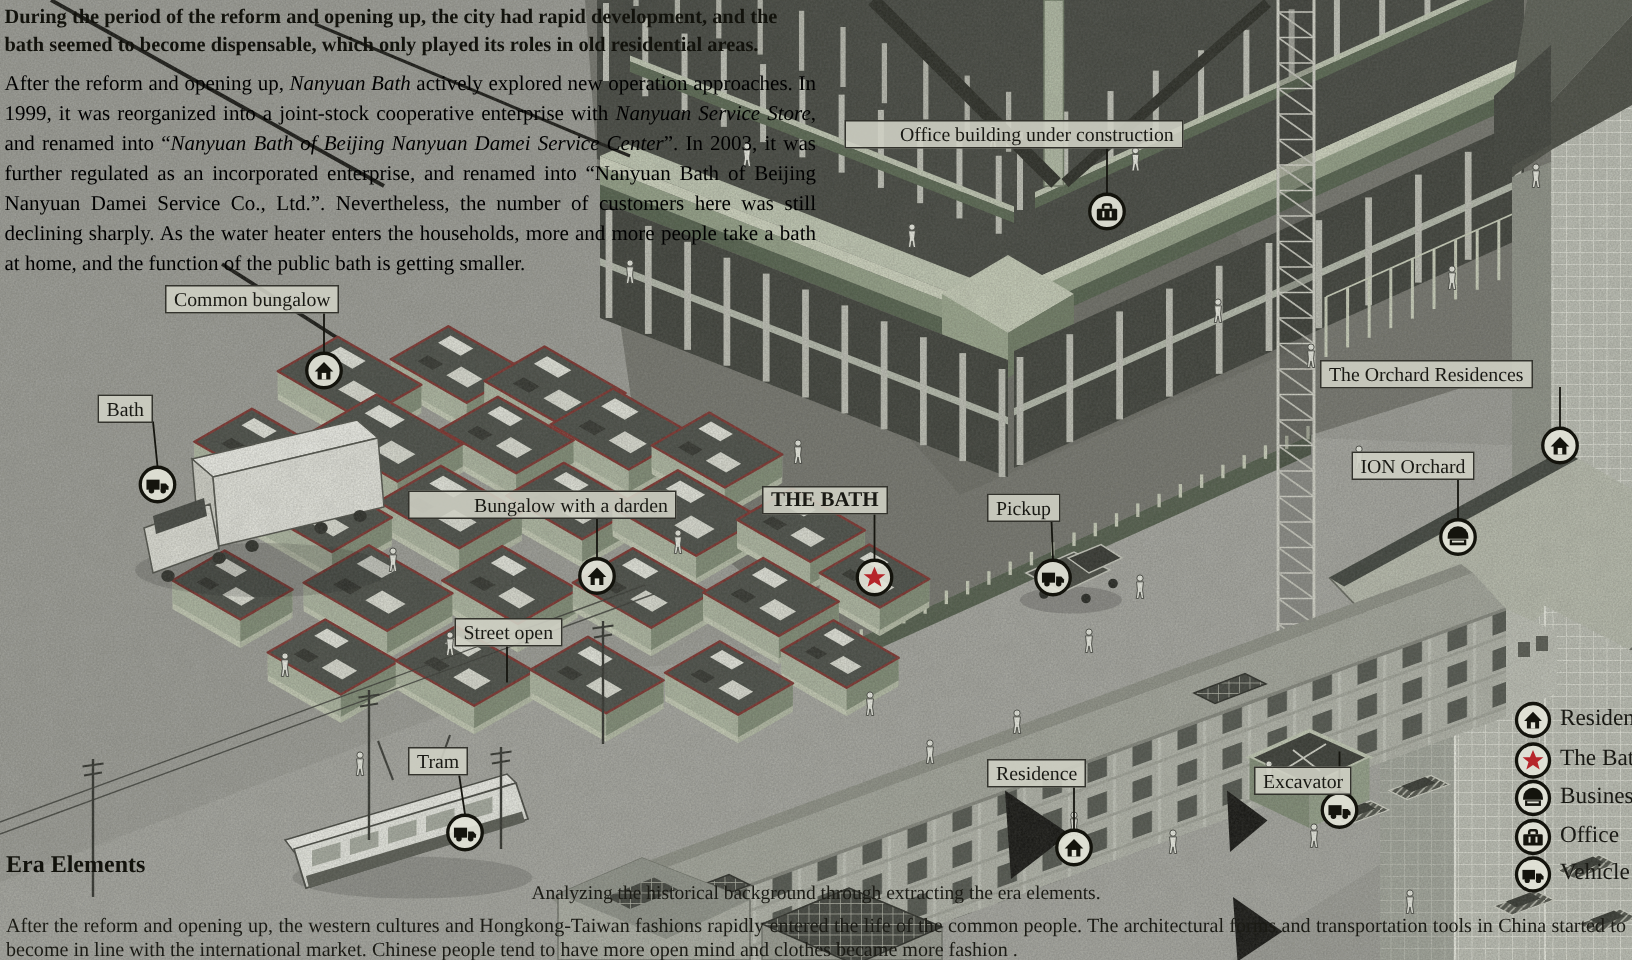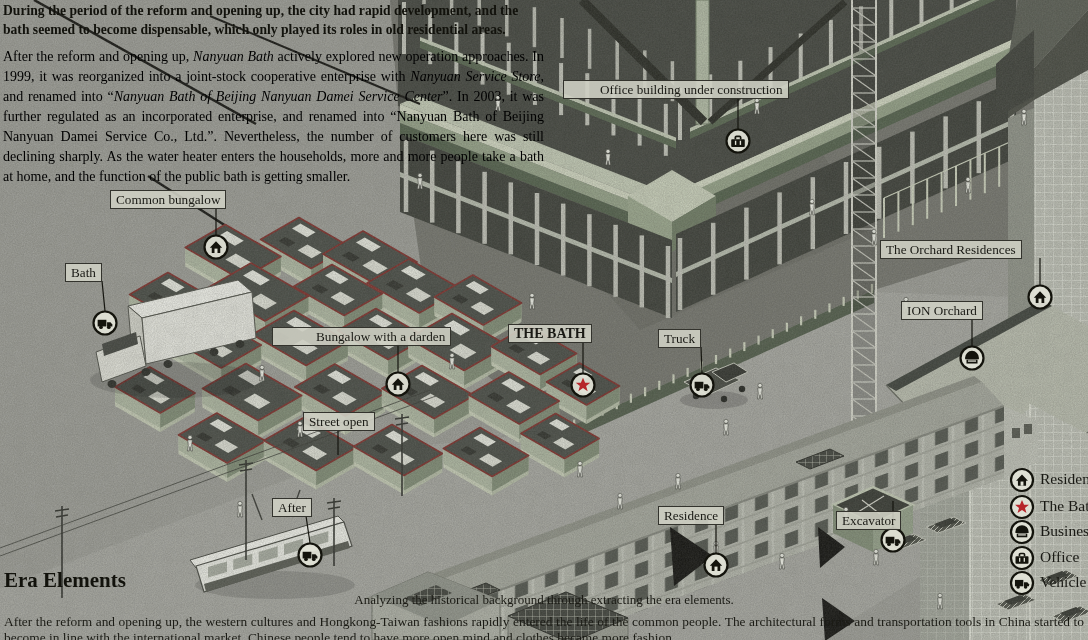--- a/index.html
+++ b/index.html
@@ -5,21 +5,21 @@
   html,body{margin:0;padding:0;background:#777;}
   #stage{position:relative;width:1088px;height:640px;overflow:hidden;background:#9c9d96;
          font-family:"Liberation Serif","DejaVu Serif",serif;}
   #scene-svg{position:absolute;left:0;top:0;width:1088px;height:640px;}
   .txt{position:absolute;color:#1b1b15;}
   #intro{left:3px;top:2px;width:541px;}
   #intro .hd{font-weight:bold;font-size:13.6px;line-height:1.38;color:#12120c;}
   #intro .bd{margin-top:7px;font-size:14px;line-height:1.44;text-align:justify;color:#000000;}
   .it{font-style:italic;}
   #era{left:4px;top:569px;width:1080px;}
-  #era .t{font-weight:bold;font-size:21px;color:#12120c;line-height:1.05;}
+  #era .t{font-weight:bold;font-size:16px;color:#12120c;line-height:1.05;}
   #era .s{font-size:13px;margin-top:1px;text-align:center;}
   #era .b{font-size:13.4px;margin-top:6px;text-align:justify;}
   .map-label{position:absolute;white-space:nowrap;font-size:13.2px;line-height:17px;height:19px;
              padding:0 5px;box-sizing:border-box;background:rgba(206,207,195,0.9);
              border:1px solid #33332d;color:#191914;}
   .map-label.bold{font-weight:bold;font-size:14px;}
   .lg-label{position:absolute;font-size:15.5px;color:#191914;white-space:nowrap;}
   #labels,#legend-labels{position:absolute;inset:0;pointer-events:none;}
 </style>
 </head>
@@ -705,23 +705,23 @@
   </svg>
 
   <div id="labels">
       <div class="map-label" style="left: 563px; top: 80px; padding-left: 36px;">Office building under construction</div>
       <div class="map-label" style="left: 110px; top: 190px;">Common bungalow</div>
       <div class="map-label" style="left: 65px; top: 263px;">Bath</div>
       <div class="map-label" style="left: 880px; top: 240px;">The Orchard Residences</div>
       <div class="map-label" style="left: 901px; top: 301px; font-family: Liberation Serif, serif;">ION Orchard</div>
       <div class="map-label" style="left: 272px; top: 327px; padding-left: 43px;">Bungalow with a darden</div>
       <div class="map-label bold" style="left: 508px; top: 324px;">THE BATH</div>
-      <div class="map-label" style="left: 658px; top: 329px;">Truck</div>
+      <div class="map-label" style="left: 658px; top: 329px;">Pickup</div>
       <div class="map-label" style="left: 303px; top: 412px;">Street open</div>
-      <div class="map-label" style="left: 272px; top: 498px;">After</div>
+      <div class="map-label" style="left: 272px; top: 498px;">Tram</div>
       <div class="map-label" style="left: 836px; top: 483px; margin-top: 28px;">Excavator</div>
       <div class="map-label" style="left: 658px; top: 506px;">Residence</div>
     </div>
   <div id="legend-labels">
       <div class="lg-label" style="left: 1040px; top: 470px;">Residence</div>
       <div class="lg-label" style="left: 1040px; top: 497px;">The Bath</div>
       <div class="lg-label" style="left: 1040px; top: 522px;">Business</div>
       <div class="lg-label" style="left: 1040px; top: 548px;">Office</div>
       <div class="lg-label" style="left: 1040px; top: 573px; text-align: center;">Vehicle</div>
     </div>

